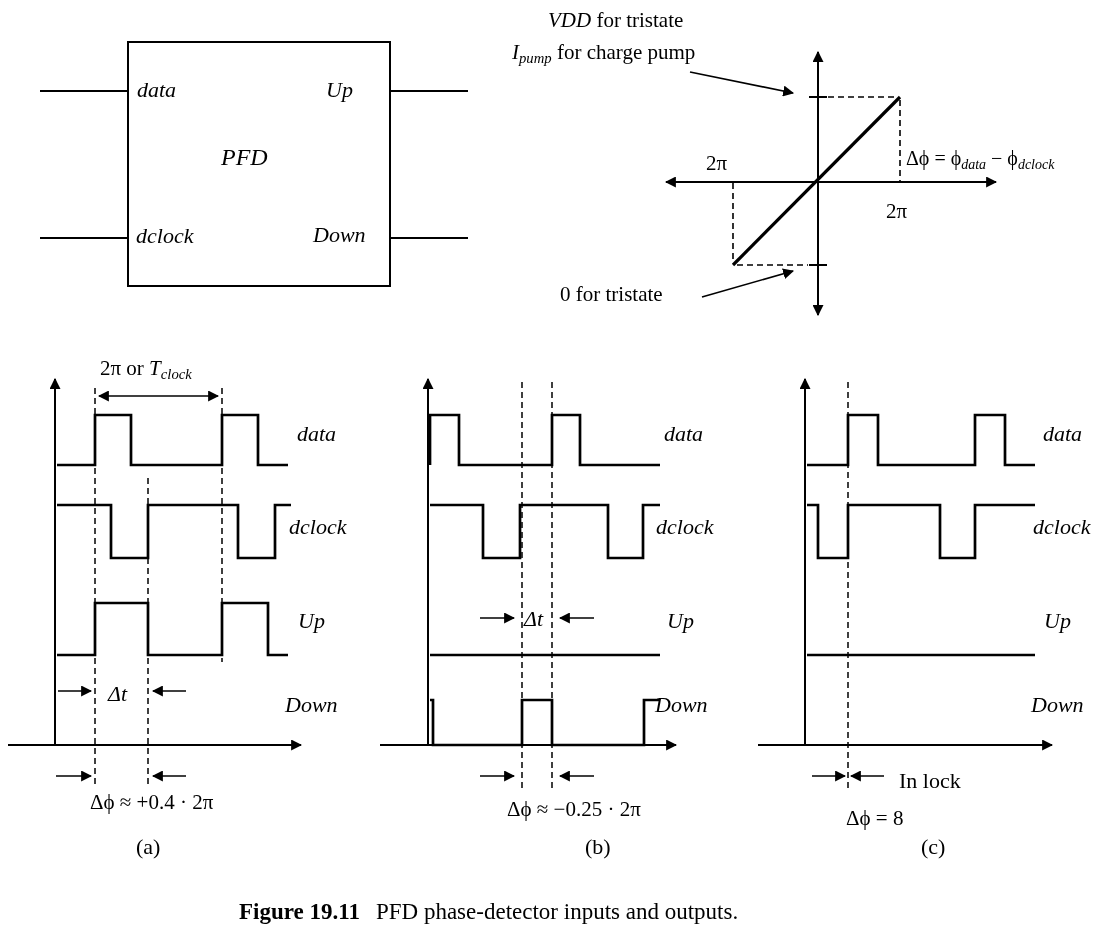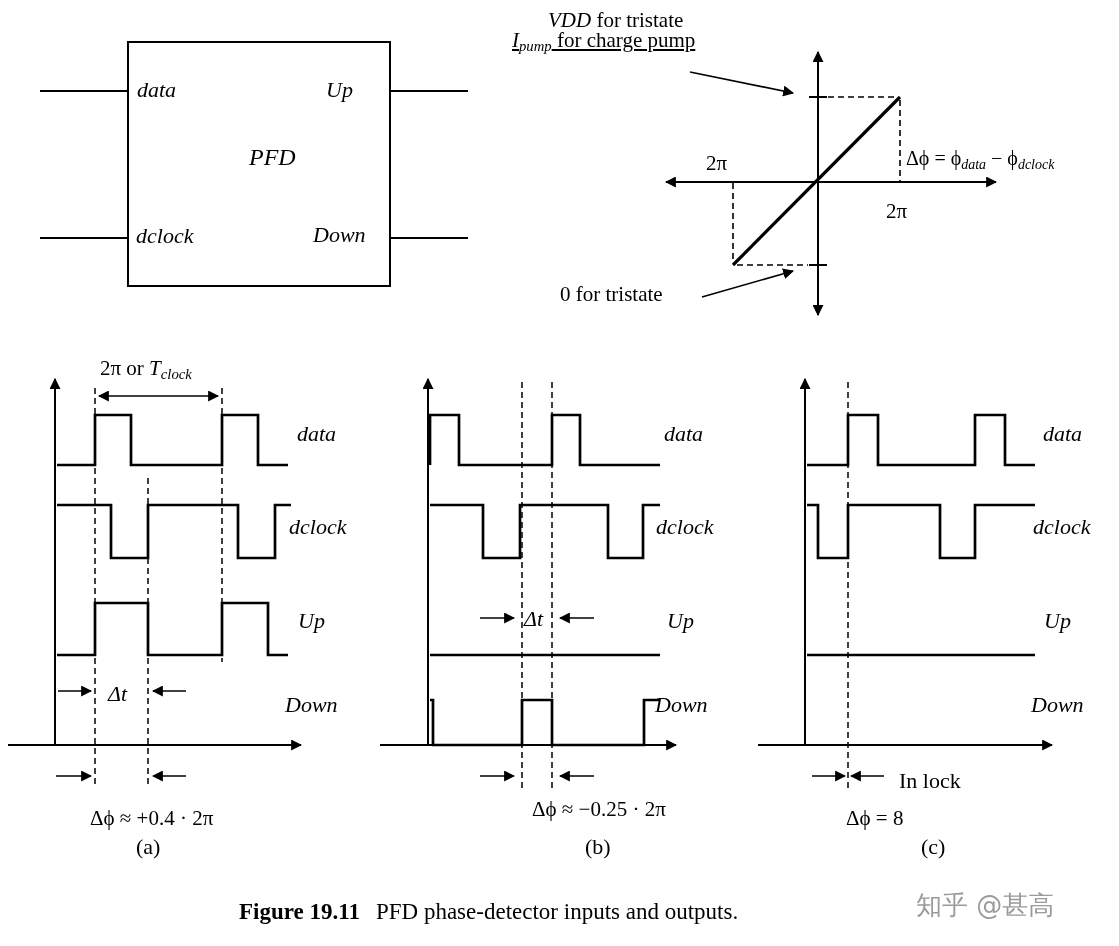--- a/index.html
+++ b/index.html
@@ -96,63 +96,62 @@
       <polyline stroke-width="2.7" points="807,465 848,465 848,415 878,415 878,465 975,465 975,415 1005,415 1005,465 1035,465"></polyline>
       <polyline stroke-width="2.7" points="807,505 818,505 818,558 848,558 848,505 940,505 940,558 975,558 975,505 1035,505"></polyline>
       <line x1="807" y1="655" x2="1035" y2="655" stroke-width="2.7"></line>
       <line x1="812" y1="776" x2="845" y2="776" stroke-width="1.6" marker-end="url(#ah)"></line>
       <line x1="884" y1="776" x2="851" y2="776" stroke-width="1.6" marker-end="url(#ah)"></line>
     </g>
   </svg>
 
   <div class="lbl" style="left:137px;top:77px;">data</div>
   <div class="lbl" style="left:326px;top:77px;">Up</div>
-  <div class="lbl sz24" style="left:221px;top:144px;margin-left:28px;">PFD</div>
+  <div class="lbl sz24" style="left:221px;top:144px;">PFD</div>
   <div class="lbl" style="left:136px;top:223px;">dclock</div>
   <div class="lbl" style="left:313px;top:222px;">Down</div>
 
   <div class="lbl rm sz21" style="left:548px;top:8px;">
     <span style="font-style:italic;">VDD</span><span> for tristate</span>
   </div>
-  <div class="lbl rm sz21" style="left:512px;top:28px;text-decoration:underline;">
+  <div class="lbl rm sz21" style="left:512px;top:40px;">
     <span style="font-style:italic;">I</span><span class="sub">pump</span><span> for charge pump</span>
   </div>
   <div class="lbl rm sz21" style="left:560px;top:282px;">0 for tristate</div>
   <div class="lbl rm sz21" style="left:706px;top:151px;">2π</div>
   <div class="lbl rm sz21" style="left:886px;top:199px;">2π</div>
   <div class="lbl rm sz20" style="left:906px;top:147px;">
     <span>Δϕ = ϕ</span><span class="sub">data</span><span> − ϕ</span><span class="sub">dclock</span>
   </div>
 
   <div class="lbl rm sz21" style="left:100px;top:356px;">
     <span>2π or </span><span style="font-style:italic;">T</span><span class="sub">clock</span>
   </div>
   <div class="lbl" style="left:297px;top:421px;">data</div>
   <div class="lbl" style="left:289px;top:514px;">dclock</div>
   <div class="lbl" style="left:298px;top:608px;">Up</div>
   <div class="lbl" style="left:285px;top:692px;">Down</div>
   <div class="lbl" style="left:108px;top:681px;">Δt</div>
-  <div class="lbl rm sz21" style="left:90px;top:790px;margin-top:16px;">Δϕ ≈ +0.4 · 2π</div>
+  <div class="lbl rm sz21" style="left:90px;top:790px;">Δϕ ≈ +0.4 · 2π</div>
   <div class="lbl rm" style="left:136px;top:834px;">(a)</div>
 
   <div class="lbl" style="left:664px;top:421px;">data</div>
   <div class="lbl" style="left:656px;top:514px;">dclock</div>
   <div class="lbl" style="left:667px;top:608px;">Up</div>
   <div class="lbl" style="left:655px;top:692px;">Down</div>
   <div class="lbl" style="left:524px;top:606px;">Δt</div>
-  <div class="lbl rm sz21" style="left:532px;top:797px;">Δϕ ≈ −0.25 · 2π</div>
+  <div class="lbl rm sz21" style="left:507px;top:797px;">Δϕ ≈ −0.25 · 2π</div>
   <div class="lbl rm" style="left:585px;top:834px;">(b)</div>
 
   <div class="lbl" style="left:1043px;top:421px;">data</div>
   <div class="lbl" style="left:1033px;top:514px;">dclock</div>
   <div class="lbl" style="left:1044px;top:608px;">Up</div>
   <div class="lbl" style="left:1031px;top:692px;">Down</div>
   <div class="lbl rm" style="left:899px;top:768px;">In lock</div>
   <div class="lbl rm sz21" style="left:846px;top:806px;">Δϕ = 8</div>
   <div class="lbl rm" style="left:921px;top:834px;">(c)</div>
 
   <div class="caption" style="left:232px;top:899px;">
     <span class="bold">Figure 19.11</span><span class="rest">PFD phase-detector inputs and outputs.</span>
   </div>
 
-  <div class="watermark" style="left:916px;top:888px;color:#9b9b9b;">知乎 @甚高</div>
 
 </div>
 
 </body></html>

